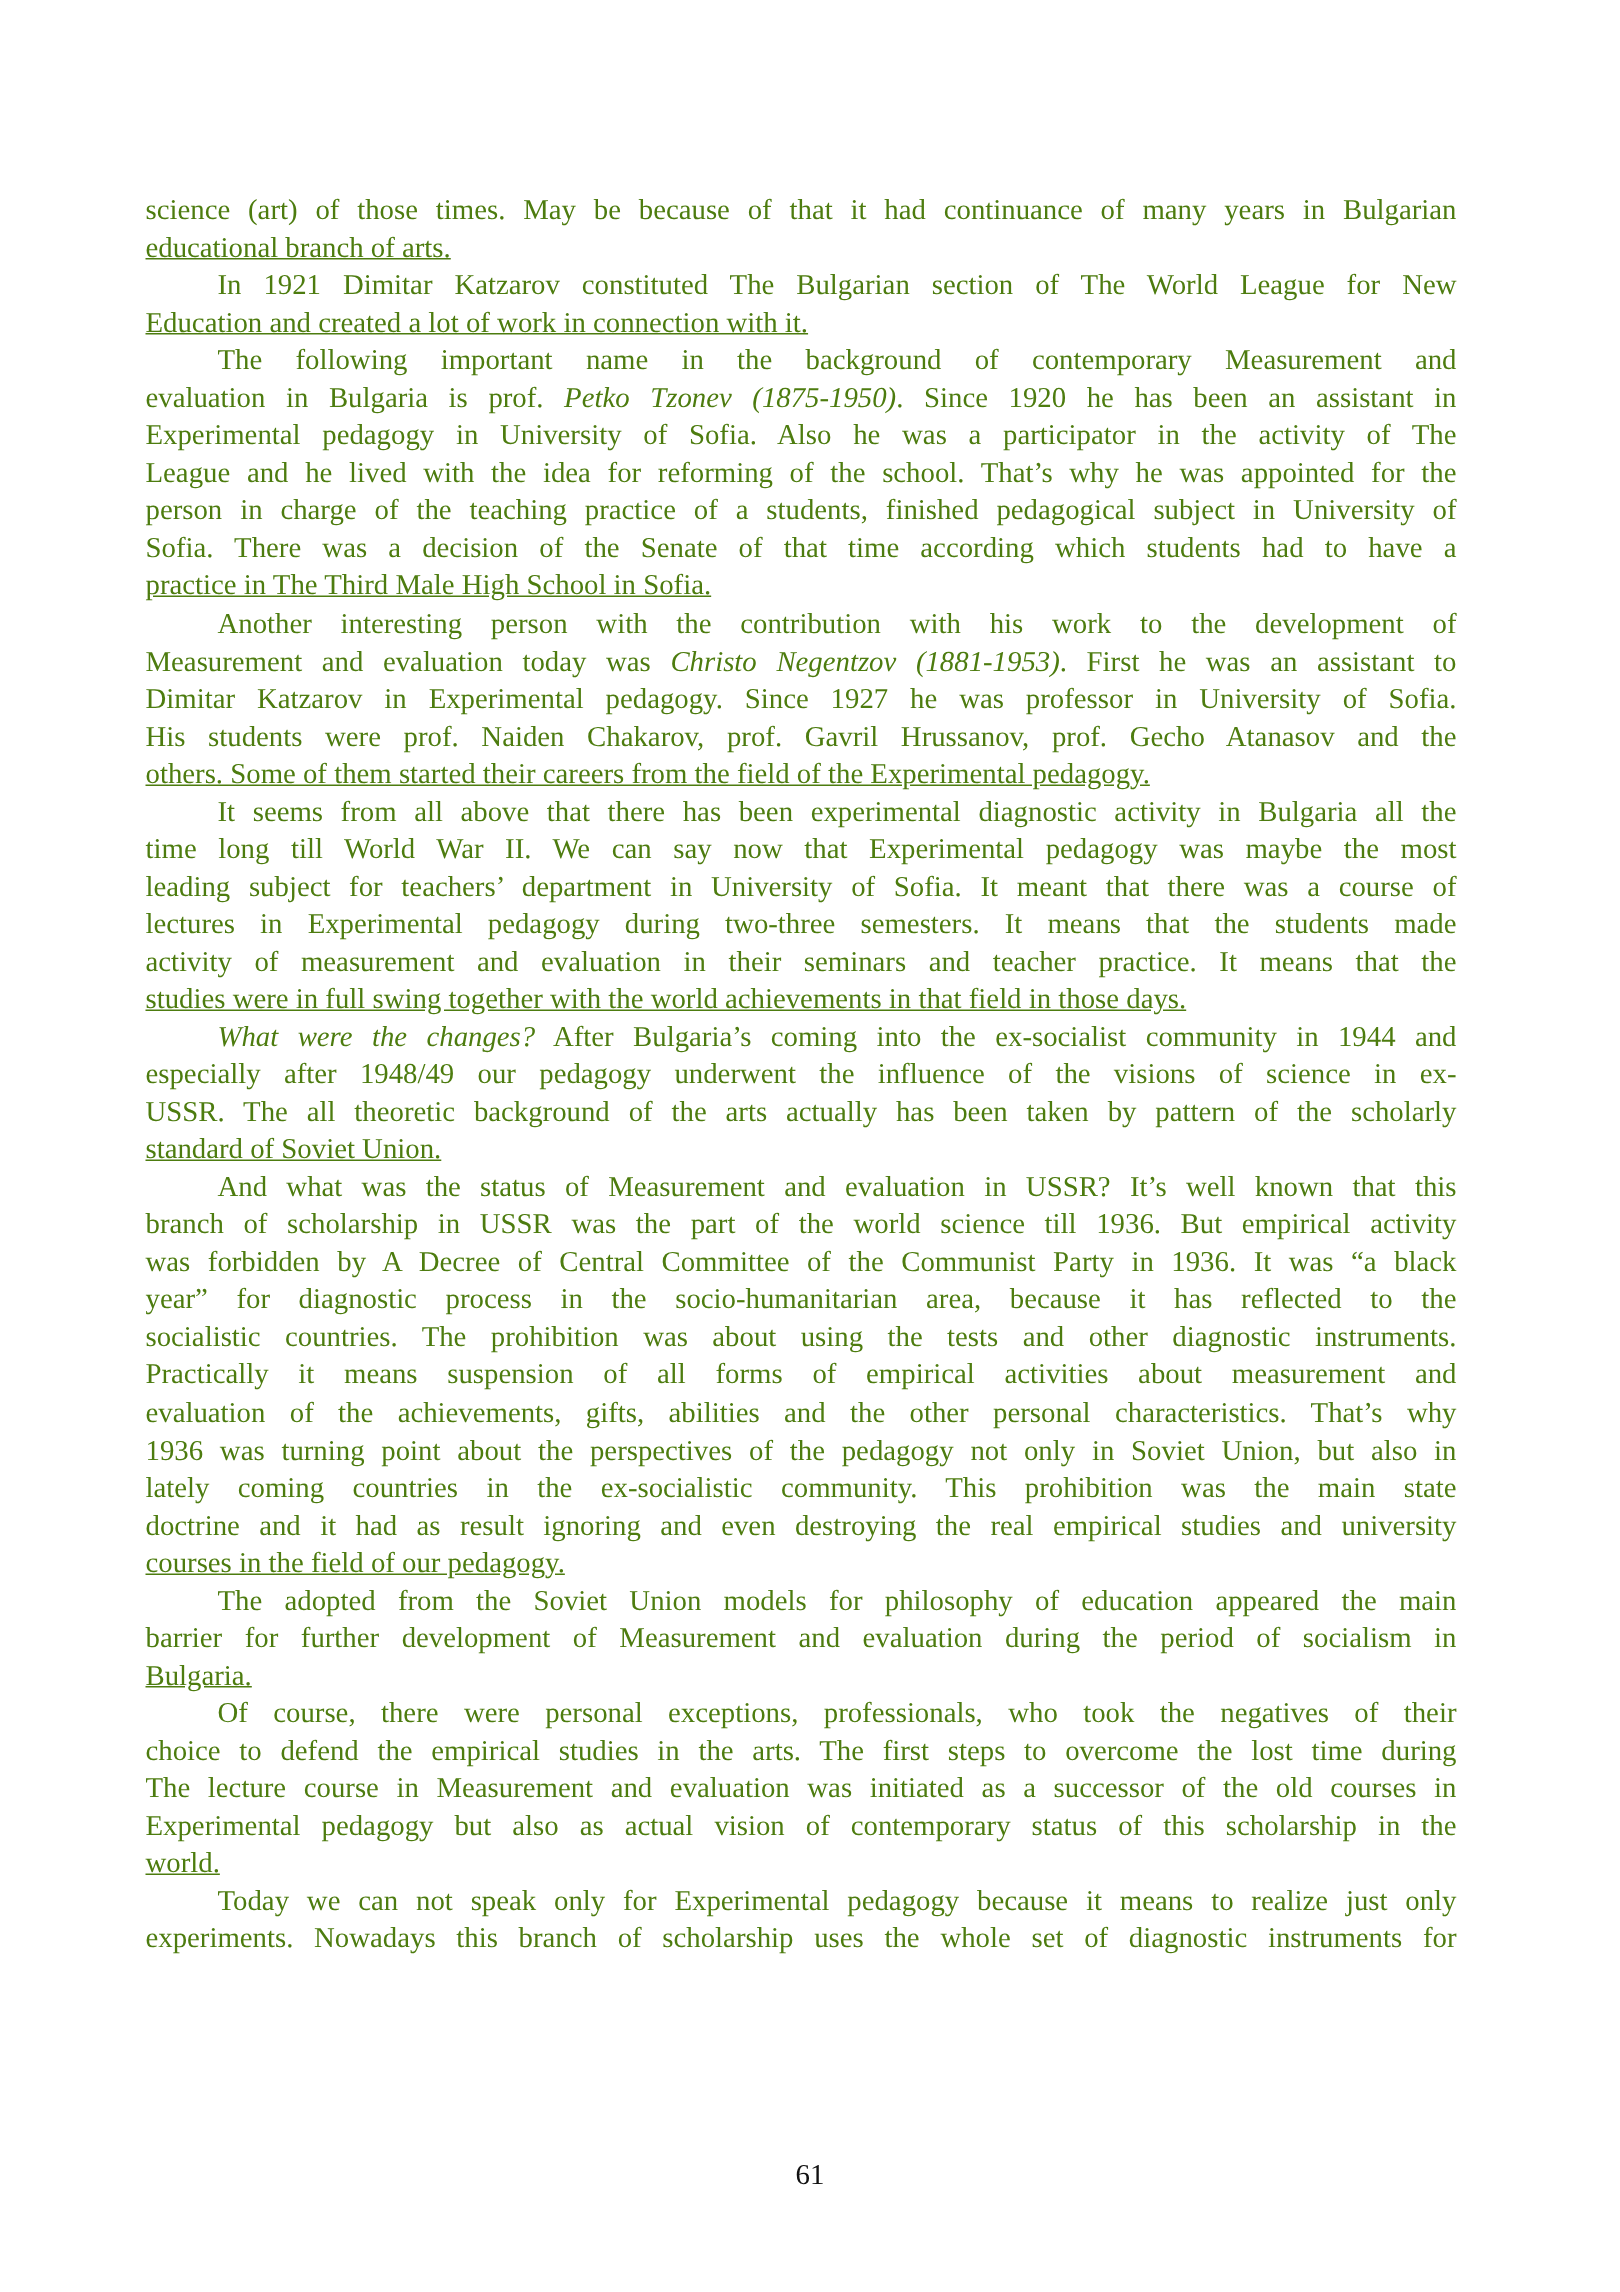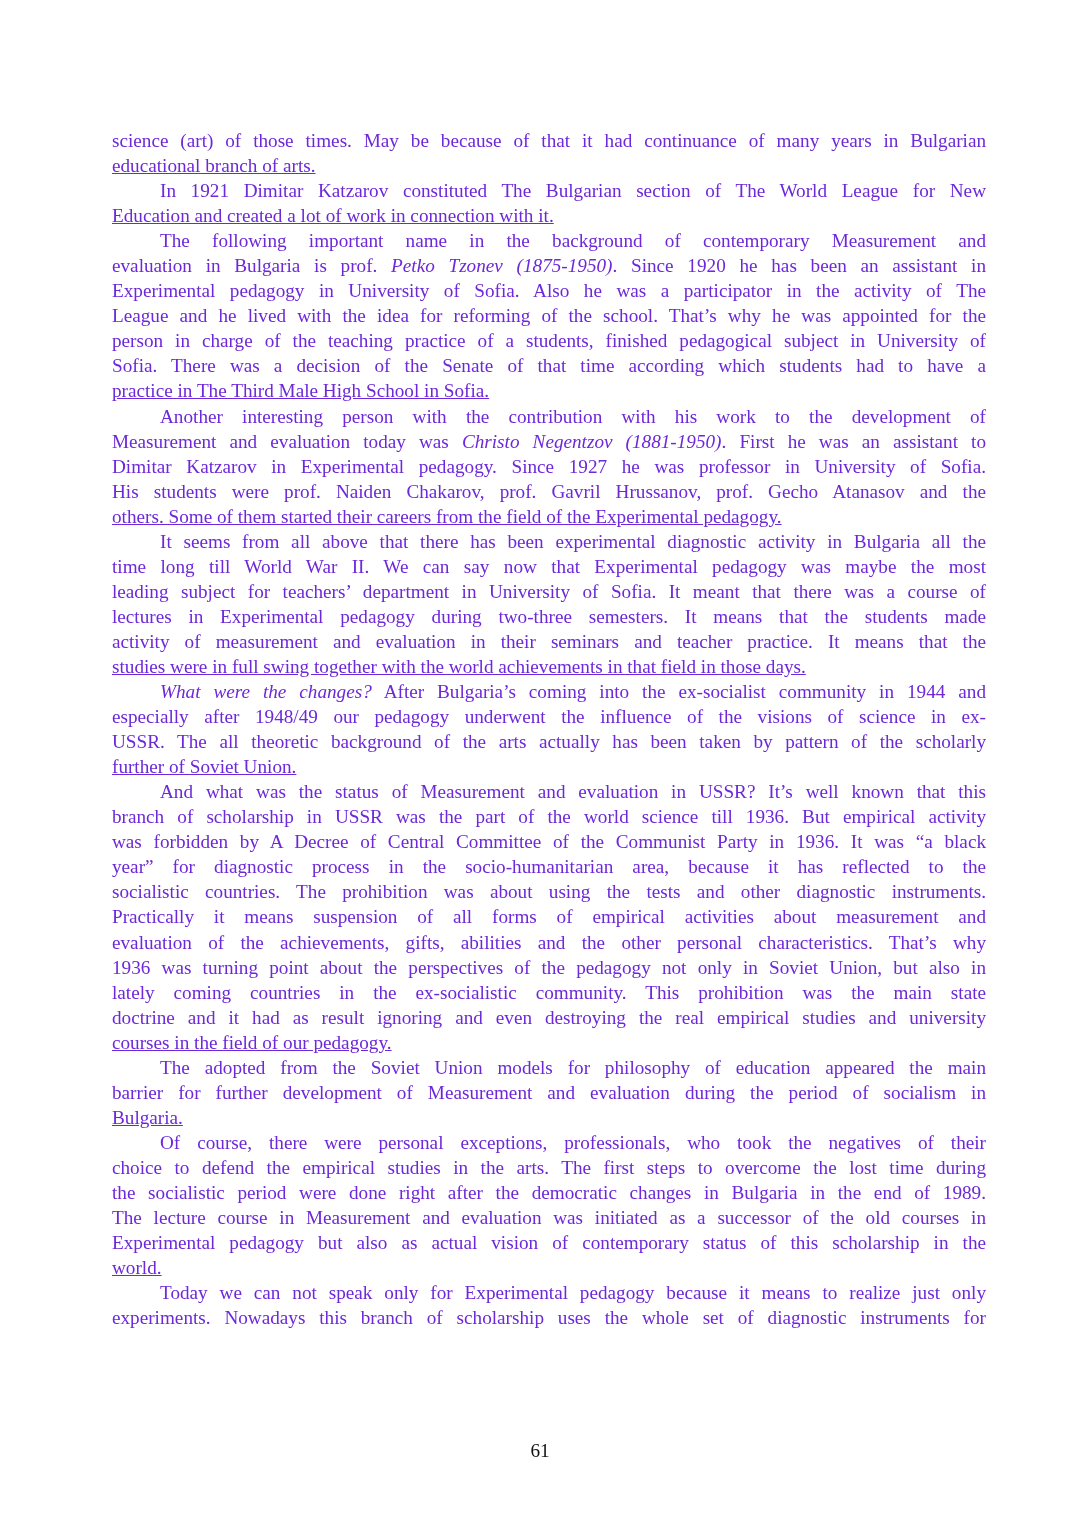--- a/index.html
+++ b/index.html
@@ -1,19 +1,19 @@
 <!DOCTYPE html>
 <html><head>
 <meta charset="utf-8">
 <style>
   html, body { margin: 0; padding: 0; background: #ffffff; }
   body { width: 1080px; height: 1528px; position: relative; overflow: hidden; }
   .page {
-    position: absolute; left: 112px; top: 128px; width: 874px;
-    font-family: "Liberation Serif", serif; font-size: 19.2px; color: #6d28d9;
+    position: absolute; left: 97px; top: 128px; width: 874px;
+    font-family: "Liberation Serif", serif; font-size: 19.2px; color: #4d7c0f;
   }
   .para { margin: 0; }
   .line {
     display: block; height: 25.05px; line-height: 25.05px;
     text-align: justify; text-align-last: justify; white-space: nowrap;
     overflow: visible;
   }
   .line.last { text-align-last: left; }
   .line.indent { padding-left: 48px; }
   .justify-wrap { display: block; text-align: justify; text-align-last: justify; white-space: normal; }
@@ -41,38 +41,38 @@
         <span class="line justify-wrap indent"><span>The following important name in the background of contemporary Measurement and</span></span>
         <span class="line justify-wrap"><span>evaluation in Bulgaria is prof. </span><em>Petko Tzonev (1875-1950)</em><span>. Since 1920 he has been an assistant in</span></span>
         <span class="line justify-wrap"><span>Experimental pedagogy in University of Sofia. Also he was a participator in the activity of The</span></span>
         <span class="line justify-wrap"><span>League and he lived with the idea for reforming of the school. That’s why he was appointed for the</span></span>
         <span class="line justify-wrap"><span>person in charge of the teaching practice of a students, finished pedagogical subject in University of</span></span>
         <span class="line justify-wrap"><span>Sofia. There was a decision of the Senate of that time according which students had to have a</span></span>
         <span class="line justify-wrap last"><span>practice in The Third Male High School in Sofia.</span></span>
       </div>
       <div class="para">
         <span class="line justify-wrap indent"><span>Another interesting person with the contribution with his work to the development of</span></span>
-        <span class="line justify-wrap"><span>Measurement and evaluation today was </span><em>Christo Negentzov (1881-1950)</em><span>. First he was an assistant to</span></span>
+        <span class="line justify-wrap"><span>Measurement and evaluation today was </span><em>Christo Negentzov (1881-1953)</em><span>. First he was an assistant to</span></span>
         <span class="line justify-wrap"><span>Dimitar Katzarov in Experimental pedagogy. Since 1927 he was professor in University of Sofia.</span></span>
         <span class="line justify-wrap"><span>His students were prof. Naiden Chakarov, prof. Gavril Hrussanov, prof. Gecho Atanasov and the</span></span>
         <span class="line justify-wrap last"><span>others. Some of them started their careers from the field of the Experimental pedagogy.</span></span>
       </div>
       <div class="para">
         <span class="line justify-wrap indent"><span>It seems from all above that there has been experimental diagnostic activity in Bulgaria all the</span></span>
         <span class="line justify-wrap"><span>time long till World War II.  We can say now that Experimental pedagogy was maybe the most</span></span>
         <span class="line justify-wrap"><span>leading subject for teachers’ department in University of Sofia. It meant that there was a course of</span></span>
         <span class="line justify-wrap"><span>lectures in Experimental pedagogy during two-three semesters. It means that the students made</span></span>
         <span class="line justify-wrap"><span>activity of measurement and evaluation in their seminars and teacher practice. It means that the</span></span>
         <span class="line justify-wrap last"><span>studies were in full swing together with the world achievements in that field in those days.</span></span>
       </div>
       <div class="para">
         <span class="line justify-wrap indent"><em>What were the changes?</em><span> After Bulgaria’s coming into the ex-socialist community in 1944 and</span></span>
         <span class="line justify-wrap"><span>especially after 1948/49 our pedagogy underwent the influence of the visions of science in ex-</span></span>
         <span class="line justify-wrap"><span>USSR. The all theoretic background of the arts actually has been taken by pattern of the scholarly</span></span>
-        <span class="line justify-wrap last"><span>further of Soviet Union.</span></span>
+        <span class="line justify-wrap last"><span>standard of Soviet Union.</span></span>
       </div>
       <div class="para">
         <span class="line justify-wrap indent"><span>And what was the status of Measurement and evaluation in USSR? It’s well known that this</span></span>
         <span class="line justify-wrap"><span>branch of scholarship in USSR was the part of the world science till 1936. But empirical activity</span></span>
         <span class="line justify-wrap"><span>was forbidden by A Decree of Central Committee of the Communist Party in 1936. It was “a black</span></span>
         <span class="line justify-wrap"><span>year” for diagnostic process in the socio-humanitarian area, because it has reflected to the</span></span>
         <span class="line justify-wrap"><span>socialistic countries. The prohibition was about using the tests and other diagnostic instruments.</span></span>
         <span class="line justify-wrap"><span>Practically it means suspension of all forms of empirical activities about measurement and</span></span>
         <span class="line justify-wrap"><span>evaluation of the achievements, gifts, abilities and the other personal characteristics. That’s why</span></span>
         <span class="line justify-wrap"><span>1936 was turning point about the perspectives of the pedagogy not only in Soviet Union, but also in</span></span>
@@ -81,21 +81,20 @@
         <span class="line justify-wrap last"><span>courses in the field of our pedagogy.</span></span>
       </div>
       <div class="para">
         <span class="line justify-wrap indent"><span>The adopted from the Soviet Union models for philosophy of education appeared the main</span></span>
         <span class="line justify-wrap"><span>barrier for further development of Measurement and evaluation during the period of socialism in</span></span>
         <span class="line justify-wrap last"><span>Bulgaria.</span></span>
       </div>
       <div class="para">
         <span class="line justify-wrap indent"><span>Of course, there were personal exceptions, professionals, who took the negatives of their</span></span>
         <span class="line justify-wrap"><span>choice to defend the empirical studies in the arts. The first steps to overcome the lost time during</span></span>
-        <span class="line justify-wrap"><span>the socialistic period were done right after the democratic changes in Bulgaria in the end of 1989.</span></span>
         <span class="line justify-wrap"><span>The lecture course in Measurement and evaluation was initiated as a successor of the old courses in</span></span>
         <span class="line justify-wrap"><span>Experimental pedagogy but also as actual vision of contemporary status of this scholarship in the</span></span>
         <span class="line justify-wrap last"><span>world.</span></span>
       </div>
       <div class="para">
         <span class="line justify-wrap indent"><span>Today we can not speak only for Experimental pedagogy because it means to realize just only</span></span>
         <span class="line justify-wrap"><span>experiments. Nowadays this branch of scholarship uses the whole set of diagnostic instruments for</span></span>
       </div>
     </div>
 </div>

